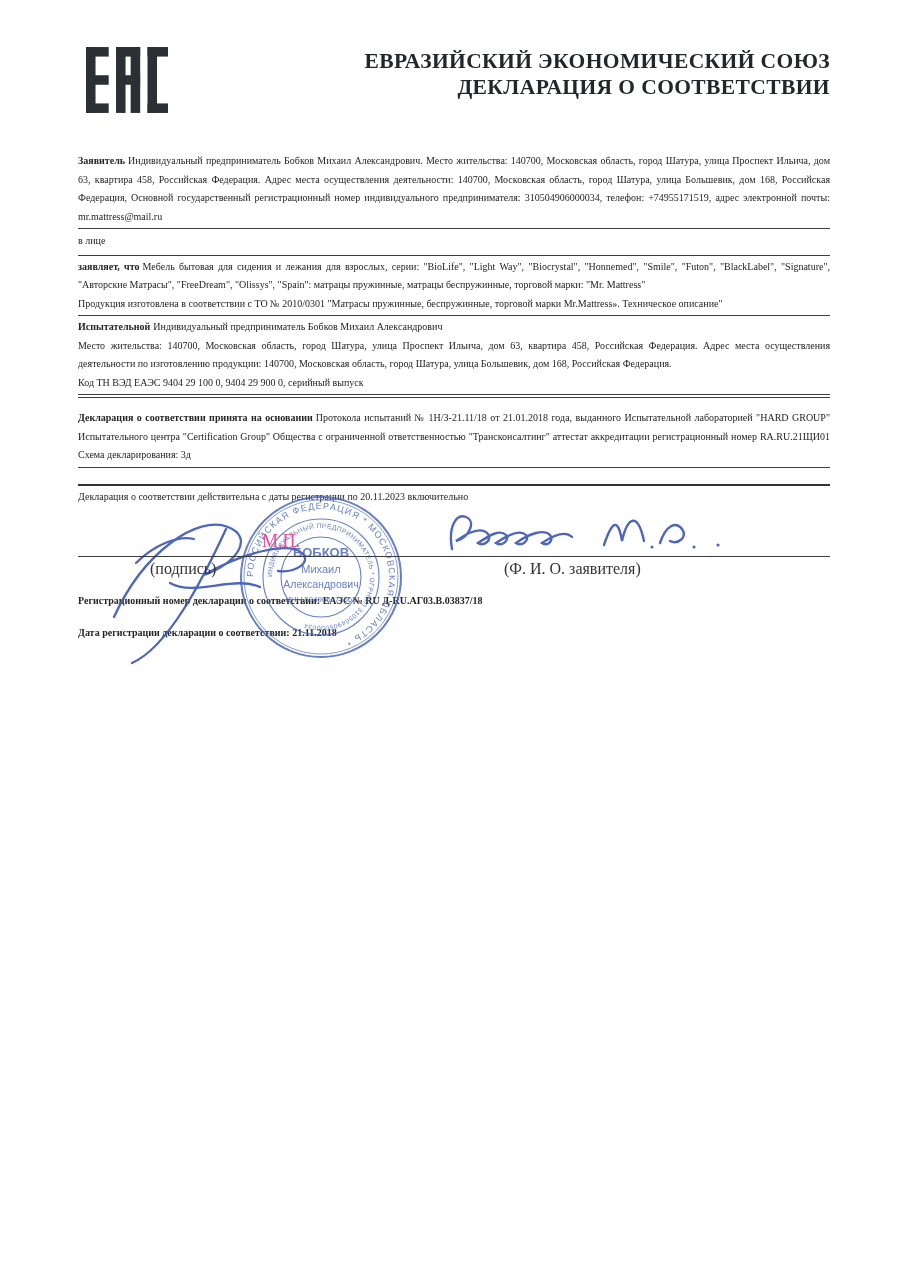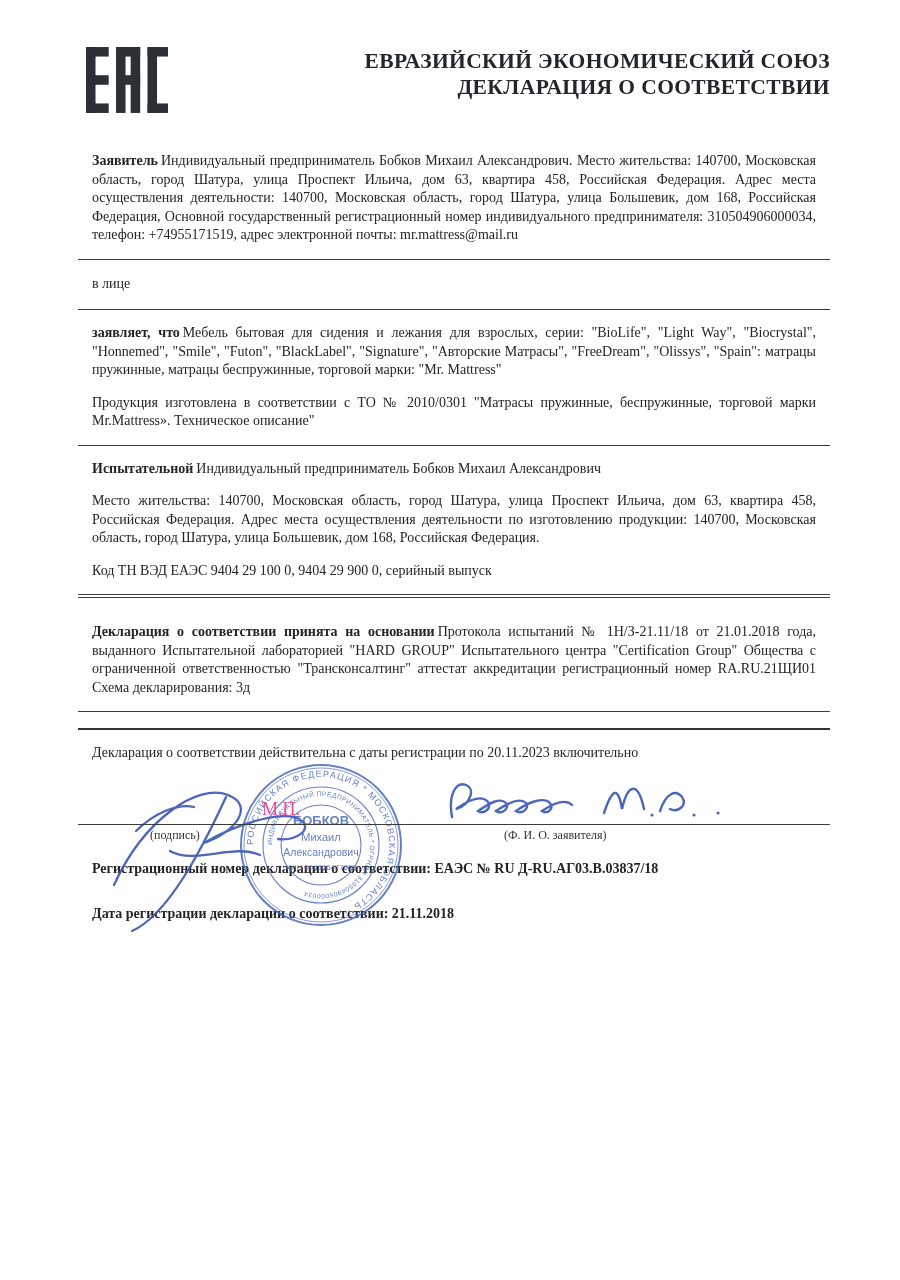--- a/index.html
+++ b/index.html
@@ -10,35 +10,35 @@
   }
   .page{padding:42px 70px 0 78px;}
 
   
   .hdr{display:flex;align-items:flex-start;}
   .logo-box{width:96px;flex:0 0 96px;padding-left:8px;padding-top:4px;}
   .titles{flex:1;text-align:right;font-weight:bold;font-size:21.5px;line-height:1.22;
           letter-spacing:.4px;padding-top:6px;color:#23262b;}
 
   
-  .par{margin:14px;font-size:14px;line-height:18.5px;text-align:justify;color:#242424;}
+  .par{margin:0;font-size:10px;line-height:18.5px;text-align:justify;color:#242424;}
   .par b{margin-right:3px;}
   .nojust{text-align:left;}
   .bold{font-weight:normal;}
   .p1{margin-top:34px;}
   .hr{border-top:1.6px solid #3c3c3c;height:0;margin:2px 0 2px 0;}
   .hr.thick{border-top-width:2.2px;border-color:#333;}
   .vlice{padding:1px 0 2px 0;}
   .gap9{height:9px;}
   .gap12{height:12px;}
 
   
   .lower{position:relative;height:160px;margin-top:3px;}
   .sig-rule{position:absolute;left:0;right:0;top:47px;border-top:1.5px solid #3c3c3c;}
-  .cap{position:absolute;top:51px;font-size:12px;color:#333;}
+  .cap{position:absolute;top:51px;font-size:16px;color:#333;}
   .cap-sign{left:72px;}
   .cap-fio{left:426px;}
   .mp{position:absolute;left:184px;top:22px;font-size:18px;color:#ec4899;}
   .reg1{padding-top:83px;font-weight:bold;}
   .reg2{padding-top:13px;font-weight:bold;}
 
   .sig-svg{position:absolute;left:-12px;top:-10px;pointer-events:none;}
   .hand-svg{position:absolute;left:368px;top:-4px;pointer-events:none;}
   .stamp-svg{position:absolute;left:161px;top:-14px;opacity:.82;pointer-events:none;}
   .stamp-txt{font-family:"Liberation Sans","DejaVu Sans",sans-serif;}

